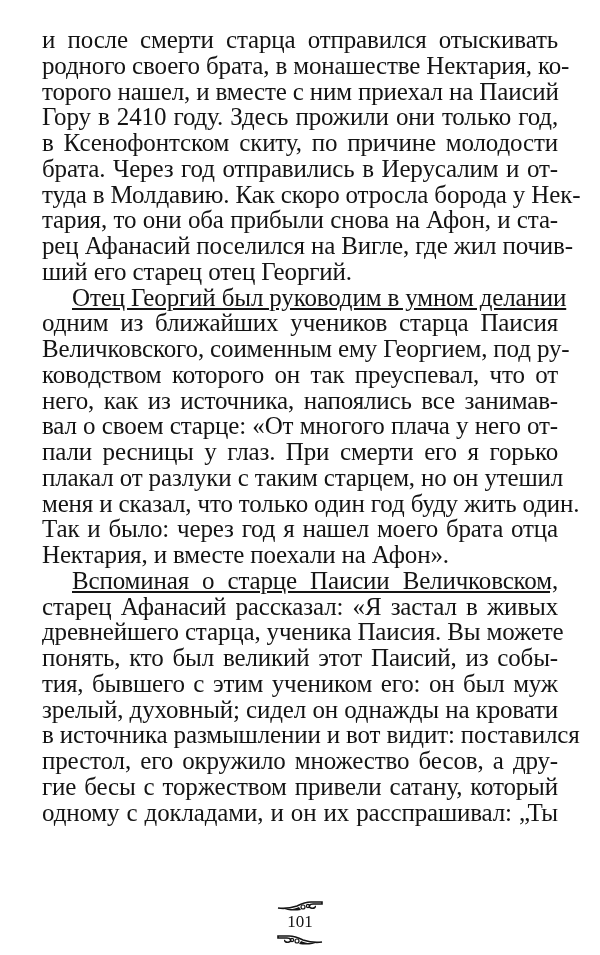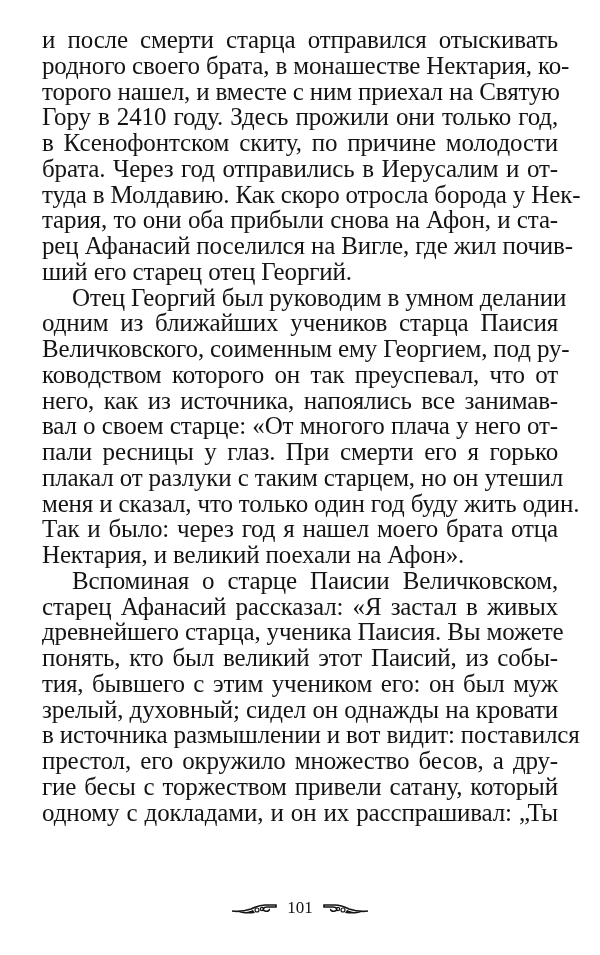--- a/index.html
+++ b/index.html
@@ -11,58 +11,58 @@
   .page-text {
     position: absolute; left: 42px; top: 27px; width: 516px;
   }
   .line {
     display: block; height: 25.75px; line-height: 25.75px;
     font-size: 25px; white-space: nowrap;
     text-align: justify; text-align-last: justify;
     letter-spacing: -0.15px;
   }
   .line.last { text-align-last: left; }
-  .line.indent { padding-left: 30px; }
+  .line.indent { padding-left: 30px; text-decoration: underline; }
   .footer {
     position: absolute; left: 0; width: 600px; top: 898px;
-    display: flex; justify-content: center; align-items: center; gap: 10px;
+    display: flex; justify-content: center; align-items: center;  flex-direction: column;
   }
   .page-num { font-size: 17px; line-height: 20px; }
   .ornament { width: 46px; height: 14px; display: block; }
 </style>
 </head>
 <body>
 
 <div class="page-text">
 
   <div>
     <span class="line">и после смерти старца отправился отыскивать</span>
     <span class="line">родного своего брата, в монашестве Нектария, ко-</span>
-    <span class="line">торого нашел, и вместе с ним приехал на Святую</span>
+    <span class="line">торого нашел, и вместе с ним приехал на Паисий</span>
     <span class="line">Гору в 2410 году. Здесь прожили они только год,</span>
     <span class="line">в Ксенофонтском скиту, по причине молодости</span>
     <span class="line">брата. Через год отправились в Иерусалим и от-</span>
     <span class="line">туда в Молдавию. Как скоро отросла борода у Нек-</span>
     <span class="line">тария, то они оба прибыли снова на Афон, и ста-</span>
     <span class="line">рец Афанасий поселился на Вигле, где жил почив-</span>
     <span class="line last">ший его старец отец Георгий.</span>
   </div>
 
   <div>
     <span class="line indent">Отец Георгий был руководим в умном делании</span>
     <span class="line">одним из ближайших учеников старца Паисия</span>
     <span class="line">Величковского, соименным ему Георгием, под ру-</span>
     <span class="line">ководством которого он так преуспевал, что от</span>
     <span class="line">него, как из источника, напоялись все занимав-</span>
     <span class="line">вал о своем старце: «От многого плача у него от-</span>
     <span class="line">пали ресницы у глаз. При смерти его я горько</span>
     <span class="line">плакал от разлуки с таким старцем, но он утешил</span>
     <span class="line">меня и сказал, что только один год буду жить один.</span>
     <span class="line">Так и было: через год я нашел моего брата отца</span>
-    <span class="line last">Нектария, и великий поехали на Афон».</span>
+    <span class="line last">Нектария, и вместе поехали на Афон».</span>
   </div>
 
   <div>
     <span class="line indent">Вспоминая о старце Паисии Величковском,</span>
     <span class="line">старец Афанасий рассказал: «Я застал в живых</span>
     <span class="line">древнейшего старца, ученика Паисия. Вы можете</span>
     <span class="line">понять, кто был великий этот Паисий, из собы-</span>
     <span class="line">тия, бывшего с этим учеником его: он был муж</span>
     <span class="line">зрелый, духовный; сидел он однажды на кровати</span>
     <span class="line">в источника размышлении и вот видит: поставился</span>

